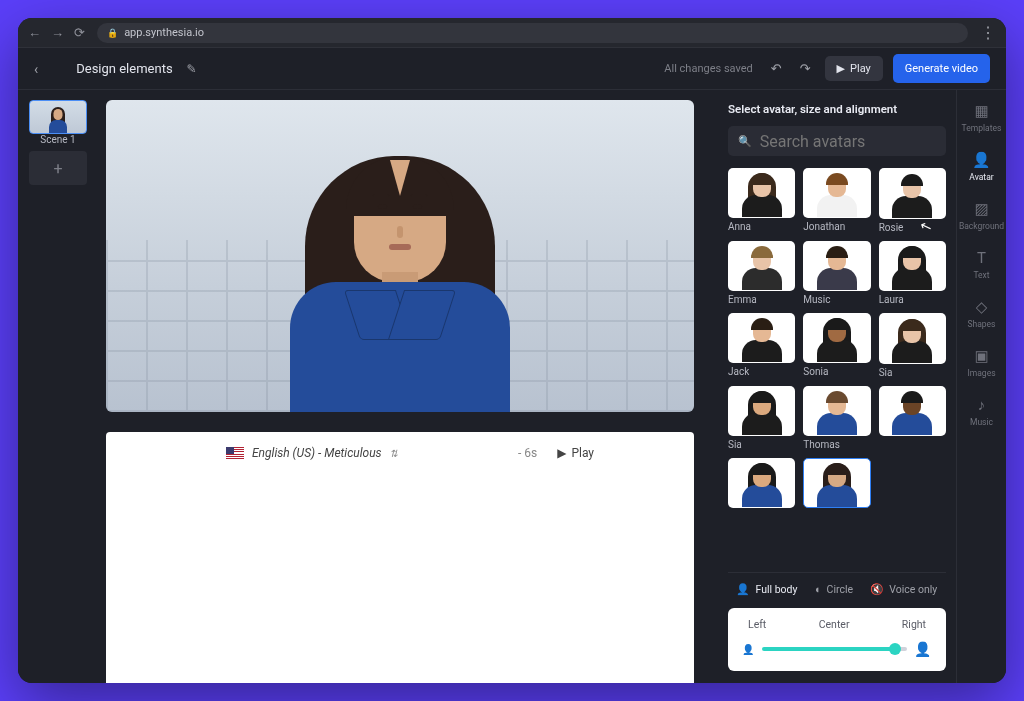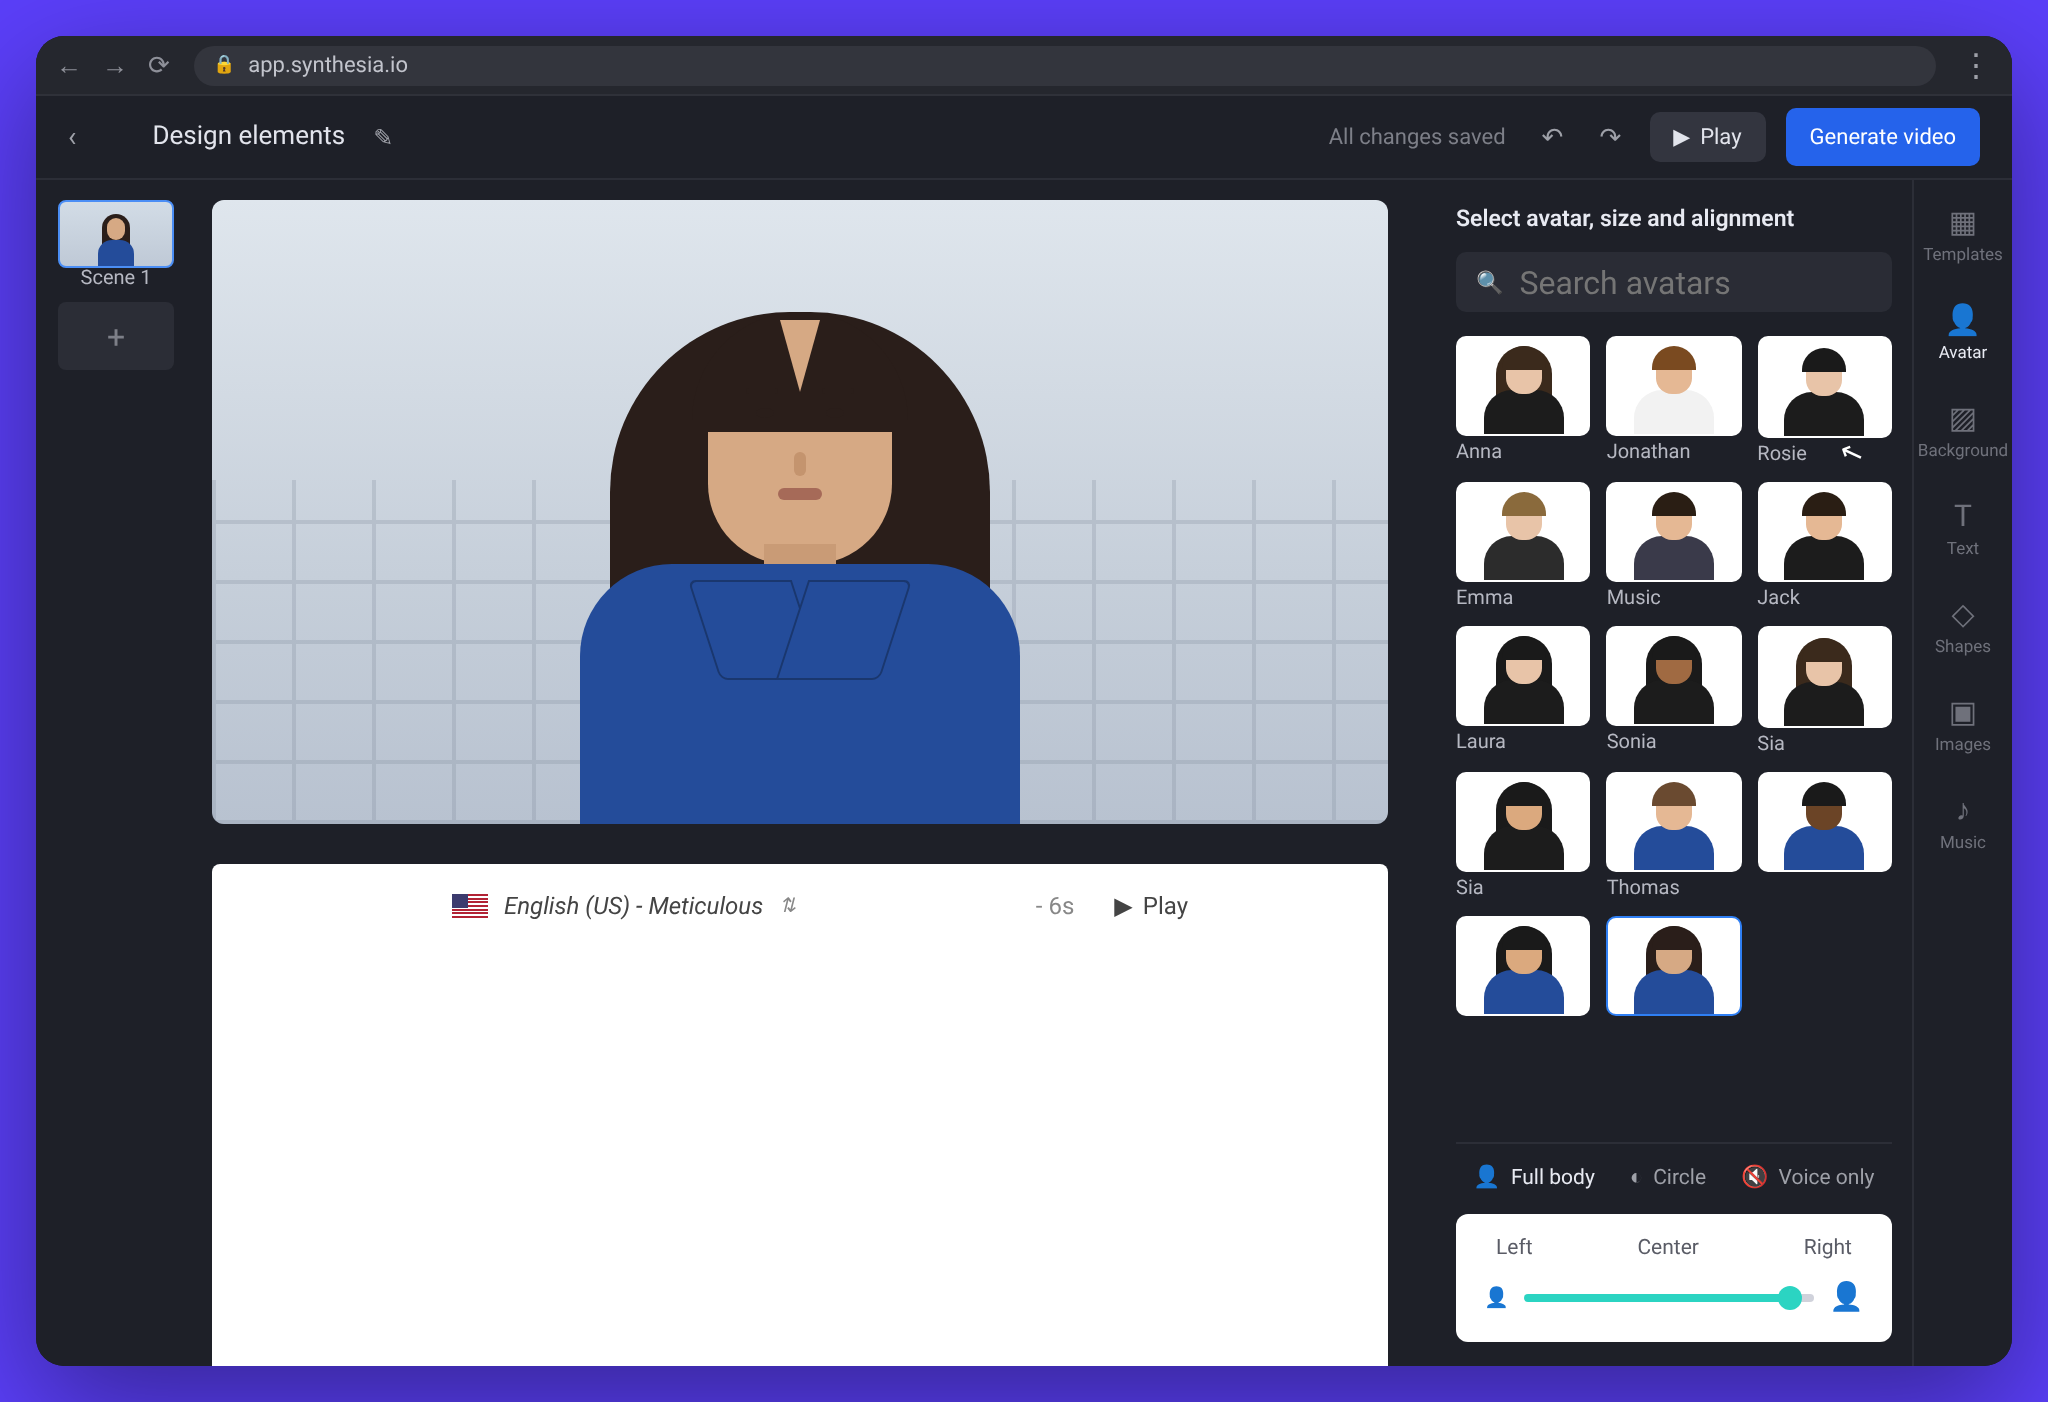--- a/index.html
+++ b/index.html
@@ -453,38 +453,38 @@
         <div class="mini-body" style="background:#3a3a4a;z-index:1;"></div>
         <div class="mini-head" style="background:#e5b894;z-index:2;"></div>
         <div class="mini-hair" style="background:#2a1e14;z-index:3;"></div>
       </div>
     </div>
     <div class="avatar-name">Music</div>
               </div>
               <div class="avatar-card">
     <div class="avatar-img">
       <div class="mini-figure">
-
-        <div class="mini-body" style="background:#1c1c1c;z-index:1;"></div>
-        <div class="mini-head" style="background:#e5b894;z-index:2;"></div>
-        <div class="mini-hair" style="background:#2a1e14;z-index:3;"></div>
-      </div>
-    </div>
-    <div class="avatar-name">Jack</div>
-              </div>
-              <div class="avatar-card">
-    <div class="avatar-img">
-      <div class="mini-figure">
         <div class="mini-longhair" style="background:#1a1a1a"></div>
         <div class="mini-body" style="background:#1c1c1c;z-index:1;"></div>
         <div class="mini-head" style="background:#e8c4a8;z-index:2;"></div>
         <div class="mini-hair" style="background:#1a1a1a;z-index:3;"></div>
       </div>
     </div>
     <div class="avatar-name">Laura</div>
+              </div>
+              <div class="avatar-card">
+    <div class="avatar-img">
+      <div class="mini-figure">
+
+        <div class="mini-body" style="background:#1c1c1c;z-index:1;"></div>
+        <div class="mini-head" style="background:#e5b894;z-index:2;"></div>
+        <div class="mini-hair" style="background:#2a1e14;z-index:3;"></div>
+      </div>
+    </div>
+    <div class="avatar-name">Jack</div>
               </div>
               <div class="avatar-card">
     <div class="avatar-img">
       <div class="mini-figure">
         <div class="mini-longhair" style="background:#1a1a1a"></div>
         <div class="mini-body" style="background:#1c1c1c;z-index:1;"></div>
         <div class="mini-head" style="background:#a06a42;z-index:2;"></div>
         <div class="mini-hair" style="background:#1a1a1a;z-index:3;"></div>
       </div>
     </div>

